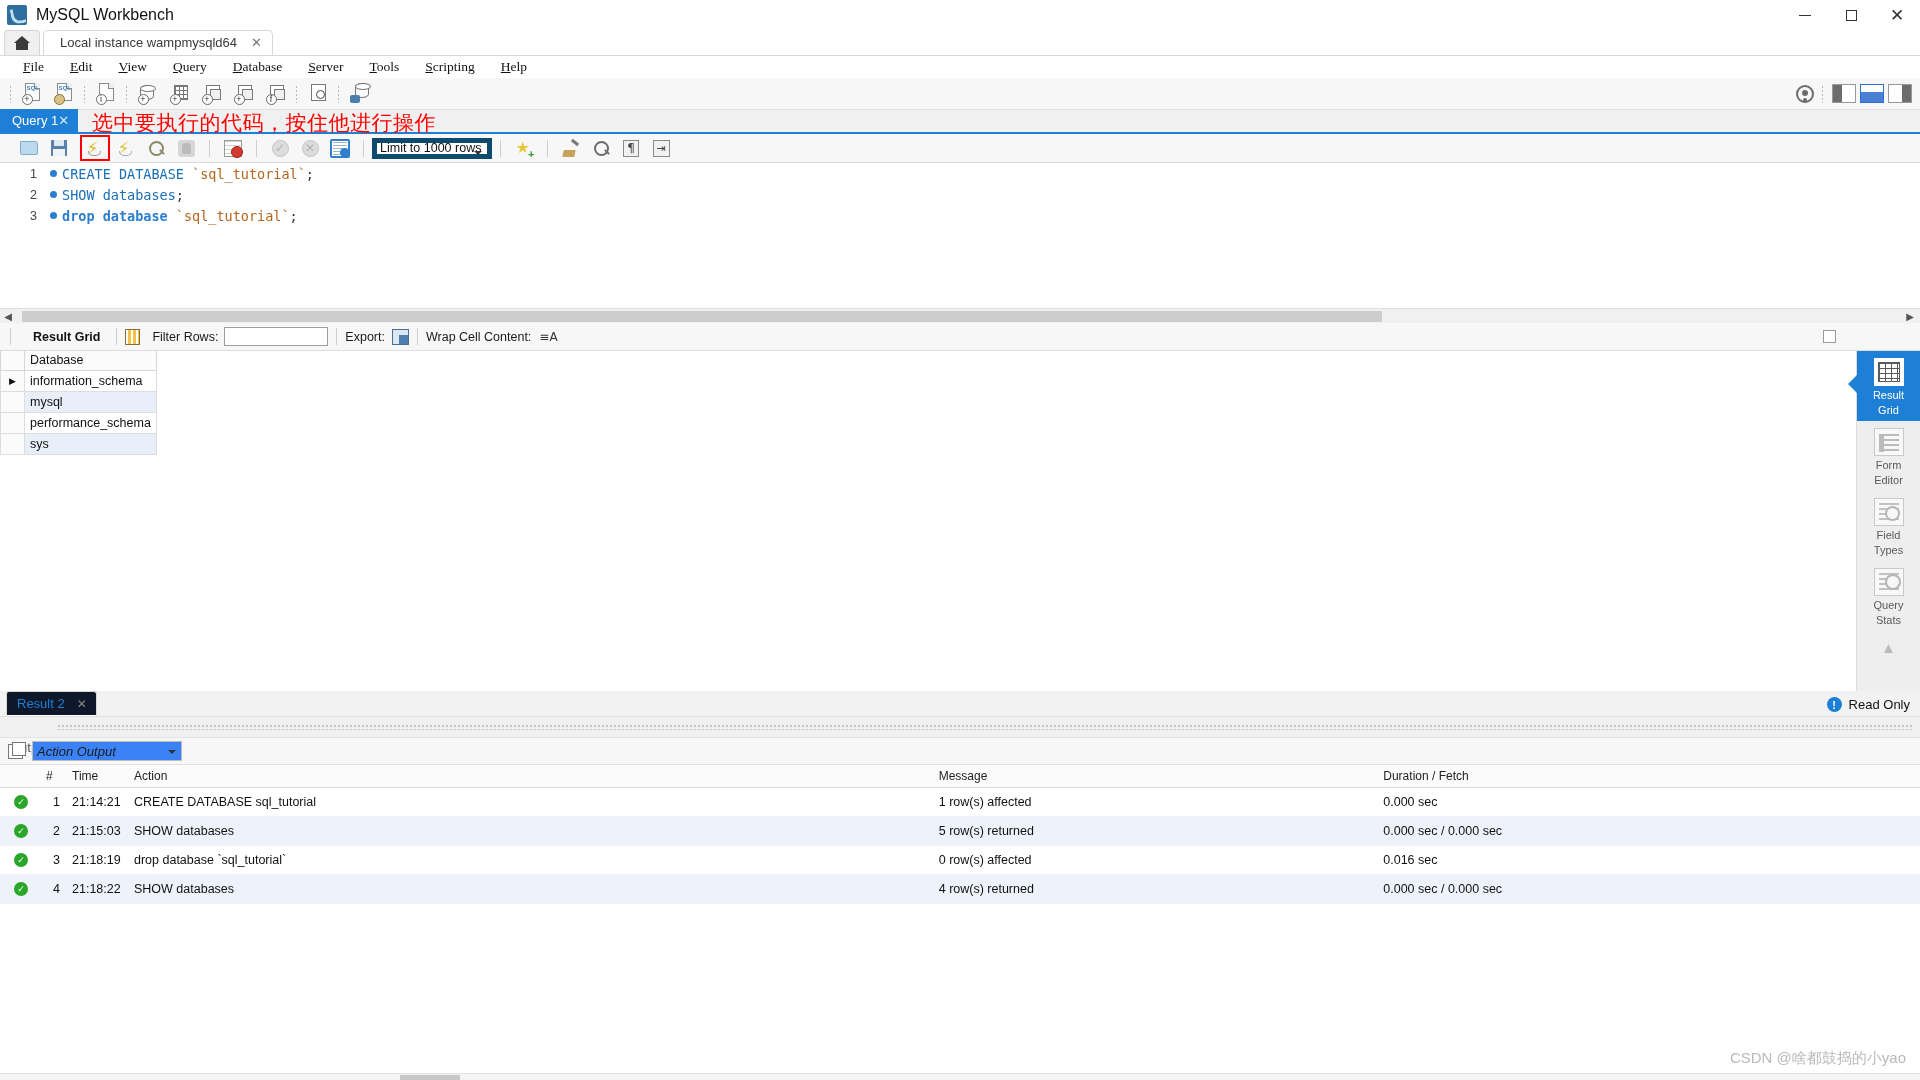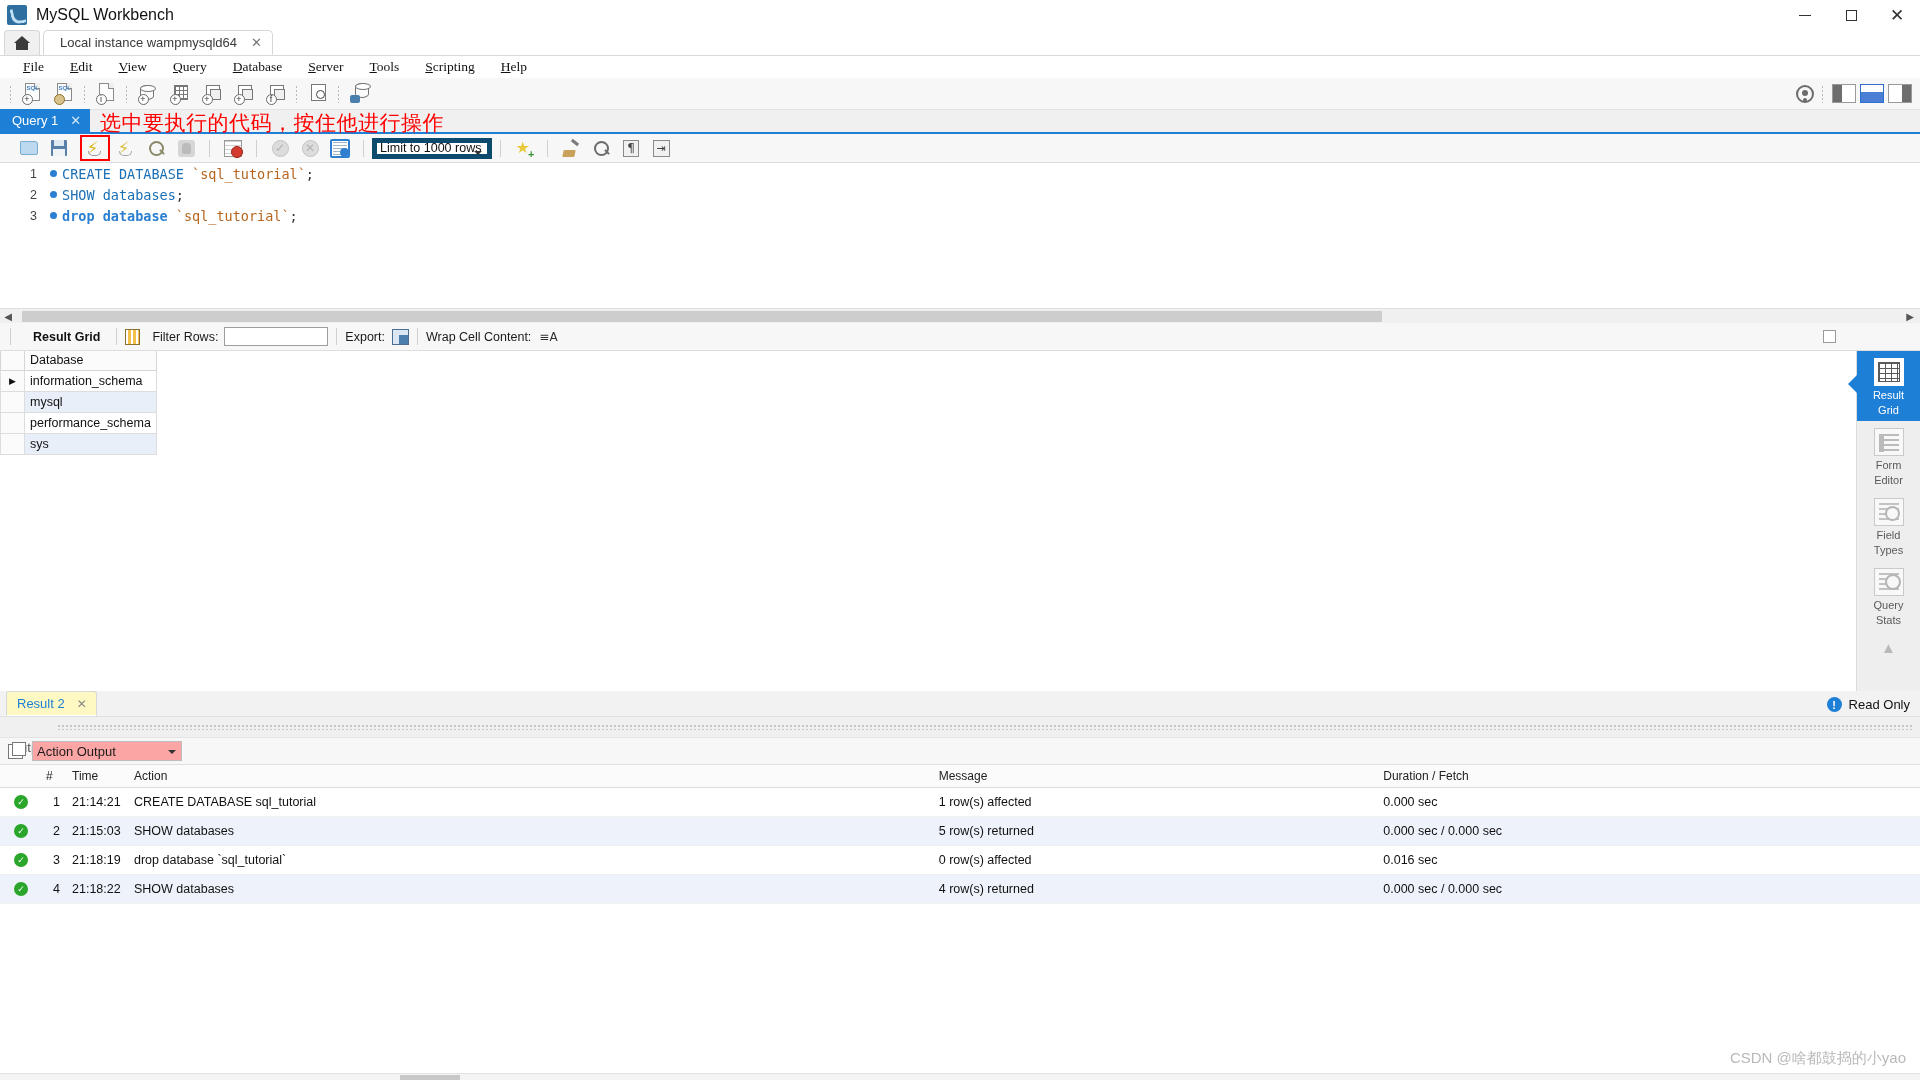--- a/index.html
+++ b/index.html
@@ -87,23 +87,23 @@
   .pb-l{width:9px;background:#6d6d6d;height:100%;}
   .panel-btn.sel{border-color:#2f6fd0;}
   .panel-btn.sel .half-top{width:100%;height:7px;background:#fff;}
   .panel-btn.sel .half-bot{width:100%;height:10px;background:#4a7fd4;}
   .panel-btn.right .pb-r{width:9px;background:#6d6d6d;height:100%;margin-left:auto;}
 
   
   .querytabrow{ height:24px; background:#f0f0f0; display:flex; align-items:flex-end;
     position:relative; border-bottom:2px solid #1d7fd6;}
   .qtab{ height:23px; background:#1d7fd6; color:#fff; display:flex; align-items:center;
-    padding:0 9px 0 12px; gap:12px; font-size:13px;}
+    padding:0 9px 0 12px; font-size:13px;}
   .qtab .x{color:#d3e7fa; font-size:13px;}
-  .annot{ position:absolute; left:100px; top:-1px; color:#ff0000; font-size:21px;
+  .annot{ position:absolute; left:92px; top:-1px; color:#ff0000; font-size:21px;
     font-family:"DejaVu Sans", sans-serif; white-space:nowrap; letter-spacing:0.5px;}
 
   
   .sqltoolbar{ height:29px; background:#f7f7f7; border-bottom:1px solid #dcdcdc;
     display:flex; align-items:center; padding-left:14px;}
   .sti{ width:28px;height:25px;display:flex;align-items:center;justify-content:center;margin:0 1px;
     position:relative;}
   .folder-ic{width:18px;height:14px;background:#bcd9ef;border:1px solid #7aaed1;border-radius:1px 3px 2px 2px;}
   .save-ic{width:16px;height:16px;background:#5a7fa8;position:relative;border-radius:1px;}
   .save-ic:before{content:"";position:absolute;left:3px;top:0;width:10px;height:6px;background:#dfe9f2;}
@@ -213,41 +213,41 @@
     border:2px solid #b5b5b5;border-radius:50%;background:#f8f8f8;}
   .rs-qs-g{position:absolute;left:4px;top:4px;right:4px;bottom:4px;
     background:linear-gradient(#c2c2c2 2px,transparent 2px);background-size:100% 5px;}
   .rs-qs-g:after{content:"";position:absolute;right:-2px;bottom:1px;width:12px;height:12px;
     border:2px solid #b5b5b5;border-radius:50%;background:#f8f8f8;}
   .rs-chev{ color:#b9b9b9; font-size:15px; padding:8px 0 3px 0;}
 
   
   .result2row{ height:26px; background:#f2f2f2; display:flex; align-items:flex-end; position:relative;
     border-bottom:1px solid #e0e0e0;}
-  .r2tab{ height:25px; background:#fef9c3; border:1px solid #d8d8d8; border-bottom:1px solid #fff;
+  .r2tab{ height:25px; background:#0f172a; border:1px solid #d8d8d8; border-bottom:1px solid #fff;
     border-radius:3px 3px 0 0; display:flex; align-items:center; gap:12px; padding:0 9px 0 10px;
     color:#1d7fd6; font-size:13px; margin-left:6px;}
   .r2tab .x{color:#888;font-size:12px;}
   .readonly{ position:absolute; right:10px; bottom:4px; display:flex; align-items:center; gap:7px;
     font-size:13px; color:#111;}
   .info-ic{ width:15px;height:15px;border-radius:50%;background:#1d7fd6;color:#fff;font-size:11px;
     display:flex;align-items:center;justify-content:center;font-weight:bold;}
 
   
   .outputhdr{ height:21px; background:#f0f0f0; display:flex; align-items:center; padding-left:10px;
     gap:8px; border-bottom:1px solid #e4e4e4;}
   .outputhdr .t{ color:#555; font-size:13px;margin-top:40px;}
   .dots{ flex:1; height:6px; margin-right:6px;
     background-image:radial-gradient(#c6c6c6 1px, transparent 1px); background-size:4px 4px;}
   .actionrow{ height:27px; background:#f7f7f7; display:flex; align-items:center; padding-left:8px; gap:9px;
     border-bottom:1px solid #e0e0e0;}
   .copy-ic{ width:15px;height:15px;border:1px solid #777;background:#fff;position:relative;}
   .copy-ic:after{content:"";position:absolute;left:3px;top:-3px;width:12px;height:12px;border:1px solid #777;background:#fff;}
-  .actionsel{ width:150px; height:20px; border:1px solid #bdbdbd; background:#fca5a5; display:flex;
-    align-items:center; padding-left:4px; font-size:13px; position:relative;}
+  .actionsel{ width:150px; height:20px; border:1px solid #bdbdbd; background:#3b82f6; display:flex;
+    align-items:center; padding-left:4px; font-size:13px; position:relative;font-style:italic;}
   .as-arrow{ position:absolute;right:5px;top:8px;width:0;height:0;
     border-left:4px solid transparent;border-right:4px solid transparent;border-top:4px solid #333;}
 
   .otable{ width:100%; border-collapse:collapse; font-size:12.5px;}
   .otable th{ font-weight:normal; text-align:left; background:#fbfbfb; border-bottom:1px solid #dcdcdc;
     padding:3px 6px; height:22px; color:#222; font-size:12px;}
   .otable td{ padding:3px 6px; height:29px; color:#111; border-bottom:1px solid #f0f0f0; vertical-align:middle;}
   .otable tr.alt td{ background:#eef3fb; }
   .ok-ic{ width:14px;height:14px;border-radius:50%;background:#2aa62a; color:#fff; font-size:9px;
     display:flex;align-items:center;justify-content:center; margin-left:8px;}

